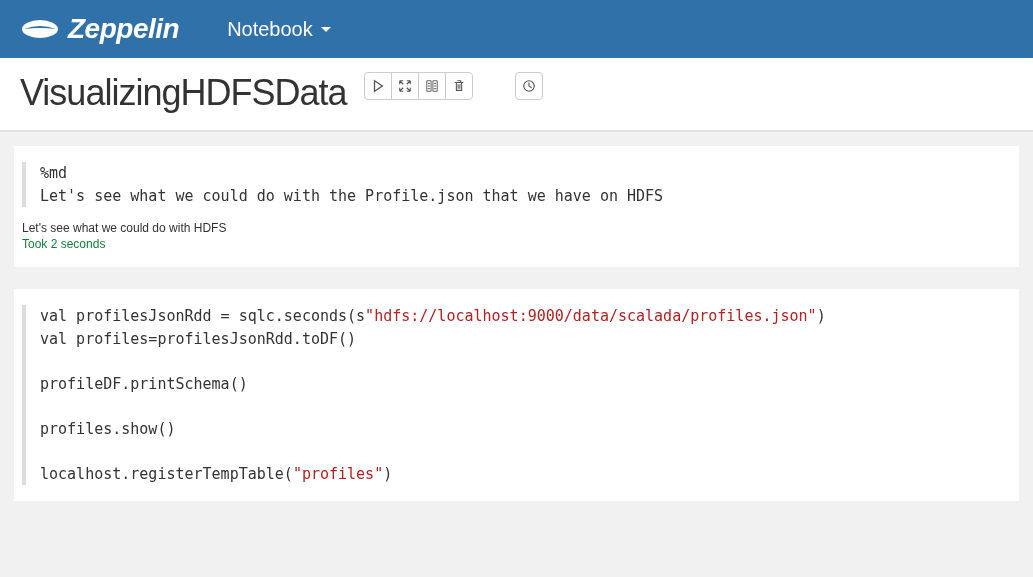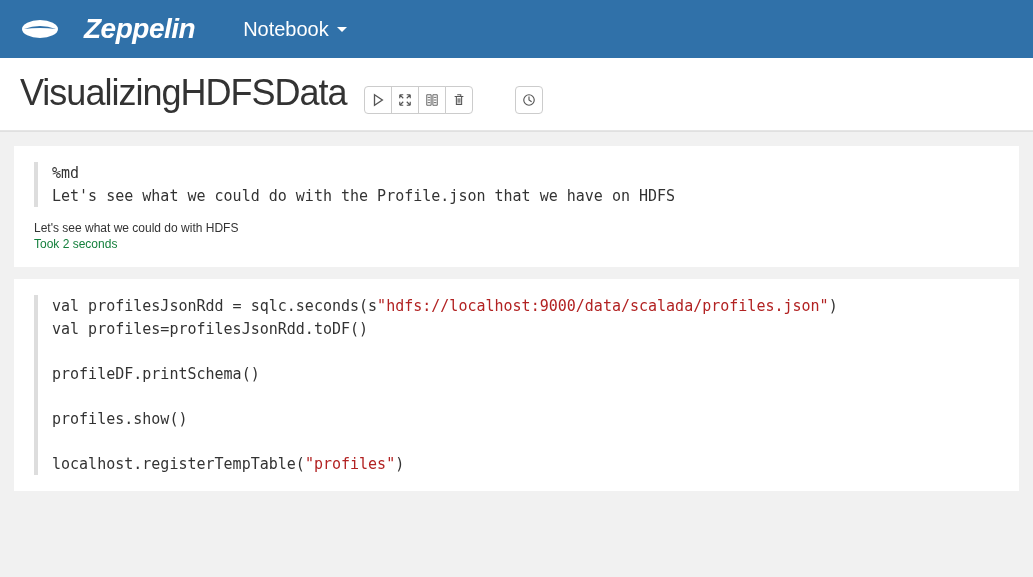--- a/index.html
+++ b/index.html
@@ -14,21 +14,21 @@
       background: #3071a9;
       height: 58px;
       display: flex;
       align-items: center;
       padding: 0 20px;
       gap: 8px;
     }
     .brand {
       display: flex;
       align-items: center;
-      gap: 24px;
+      gap: 8px;
       margin-right: 24px;
     }
     .brand-icon svg { display: block; }
     .brand-text {
       color: #fff;
       font-size: 28px;
       font-weight: 700;
       letter-spacing: -0.5px;
       font-style: italic;
     }
@@ -47,21 +47,21 @@
       height: 0;
       border-left: 5px solid transparent;
       border-right: 5px solid transparent;
       border-top: 5px solid #fff;
       margin-left: 2px;
     }
     .page-header {
       padding: 14px 20px 16px 20px;
       border-bottom: 1px solid #e5e5e5;
       display: flex;
-      align-items: flex-end;
+      align-items: flex-start;
       gap: 18px;
     }
     .page-title {
       font-size: 36px;
       font-weight: 400;
       color: #333;
       letter-spacing: -1px;
     }
     .toolbar-group {
       display: flex;
@@ -85,22 +85,22 @@
     .tool-btn svg { width: 14px; height: 14px; }
     .content-area {
       background: #f1f1f1;
       padding: 14px 14px 0 14px;
       height: calc(577px - 58px - 72px);
       overflow: hidden;
       border-top: 1px solid #e0e0e0;
     }
     .paragraph {
       background: #fff;
-      margin-bottom: 12px;
-      padding: 16px 20px 16px 20px;
+      margin-bottom: 22px;
+      padding: 16px 20px 16px 8px;
     }
     .code-block {
       border-left: 4px solid #ddd;
       padding-left: 14px;
       font-family: "Menlo", "Monaco", "Consolas", monospace;
       font-size: 15px;
       line-height: 1.5;
       color: #333;
       white-space: pre;
     }

